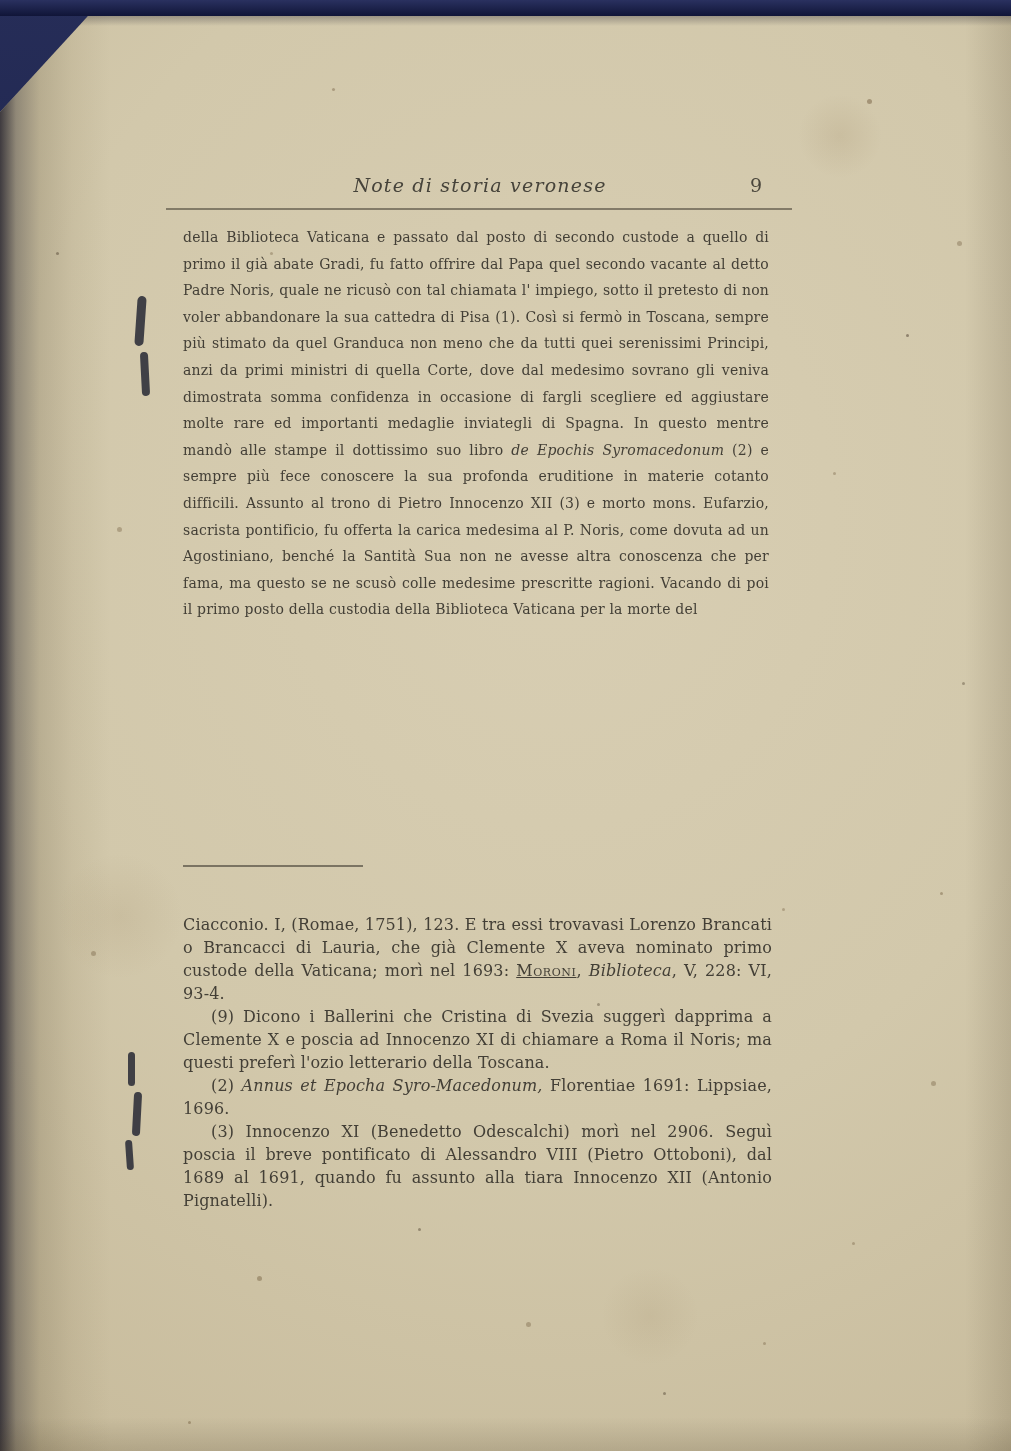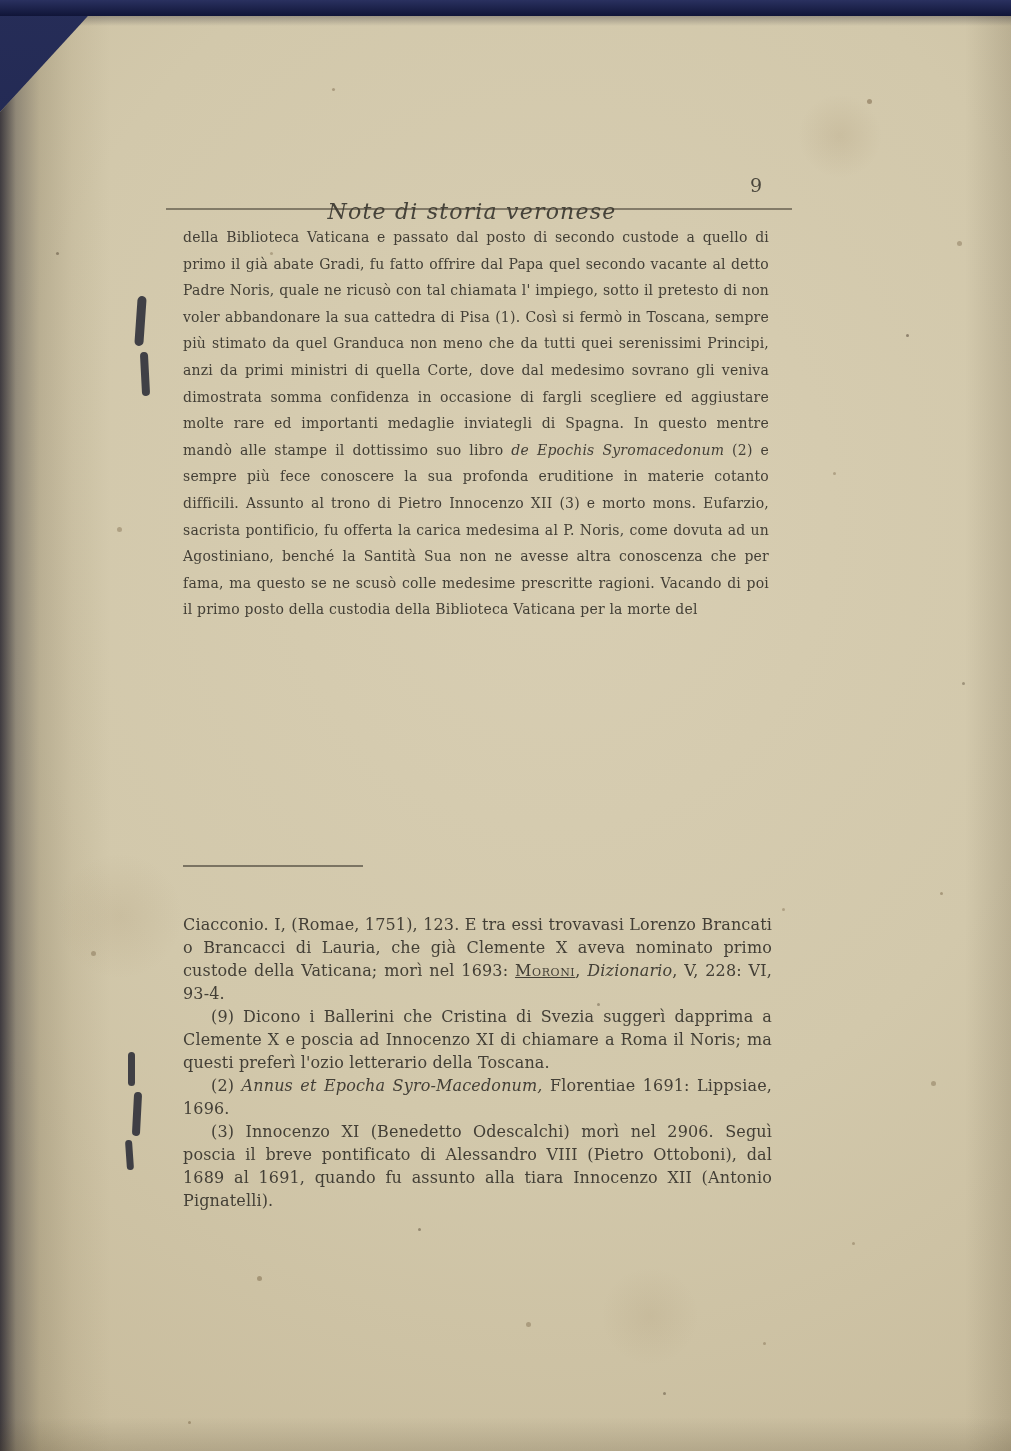--- a/index.html
+++ b/index.html
@@ -52,24 +52,23 @@
       833px 456px 0 0 rgba(90,65,35,.30);
   }
   .ink-marks span{position:absolute;background:#20222f;border-radius:6px;opacity:.82;}
   .ink-marks .m1{left:136px;top:280px;width:9px;height:50px;transform:rotate(4deg);}
   .ink-marks .m2{left:141px;top:336px;width:8px;height:44px;transform:rotate(-3deg);}
   .ink-marks .m3{left:128px;top:1036px;width:7px;height:34px;}
   .ink-marks .m4{left:133px;top:1076px;width:8px;height:44px;transform:rotate(3deg);}
   .ink-marks .m5{left:126px;top:1124px;width:7px;height:30px;transform:rotate(-4deg);}
 
   .header-title{
-    position:absolute;top:158px;left:160px;width:624px;
-    text-align:center;font-style:italic;font-size:22px;letter-spacing:1.2px;
+    position:absolute;top:158px;left:168px;width:624px;
+    text-align:center;font-style:italic;font-size:19px;letter-spacing:1.2px;
     color:#46433a;
-    margin-top:25px;
   }
   .page-number{
     position:absolute;top:158px;left:750px;font-size:19px;color:#4a463c;
   }
   .header-rule{
     position:absolute;top:192px;left:166px;width:626px;height:0;
     border-top:2px solid rgba(64,59,48,.55);
   }
   .body-text{
     position:absolute;top:208px;left:183px;width:586px;margin:0;
@@ -108,21 +107,21 @@
 
     <div class="header-title">Note di storia veronese</div>
     <div class="page-number">9</div>
     <div class="header-rule"></div>
 
     <p class="body-text"><span>della Biblioteca Vaticana e passato dal posto di secondo custode a quello di primo il già abate Gradi, fu fatto offrire dal Papa quel secondo vacante al detto Padre Noris, quale ne ricusò con tal chiamata l' impiego, sotto il pretesto di non voler abbandonare la sua cattedra di Pisa (1). Così si fermò in Toscana, sempre più stimato da quel Granduca non meno che da tutti quei serenissimi Principi, anzi da primi ministri di quella Corte, dove dal medesimo sovrano gli veniva dimostrata somma confidenza in occasione di fargli scegliere ed aggiustare molte rare ed importanti medaglie inviategli di Spagna. In questo mentre mandò alle stampe il dottissimo suo libro </span><span class="italic">de Epochis Syromacedonum</span><span> (2) e sempre più fece conoscere la sua profonda eruditione in materie cotanto difficili. Assunto al trono di Pietro Innocenzo XII (3) e morto mons. Eufarzio, sacrista pontificio, fu offerta la carica medesima al P. Noris, come dovuta ad un Agostiniano, benché la Santità Sua non ne avesse altra conoscenza che per fama, ma questo se ne scusò colle medesime prescritte ragioni. Vacando di poi il primo posto della custodia della Biblioteca Vaticana per la morte del</span></p>
 
     <div class="footnote-rule"></div>
 
     <div class="footnotes">
-      <p><span>Ciacconio. I, (Romae, 1751), 123. E tra essi trovavasi Lorenzo Brancati o Brancacci di Lauria, che già Clemente X aveva nominato primo custode della Vaticana; morì nel 1693: </span><span class="smallcaps">Moroni</span><span>, </span><span class="italic">Dizionario</span><span>, V, 228: VI, 93-4.</span></p>
+      <p><span>Ciacconio. I, (Romae, 1751), 123. E tra essi trovavasi Lorenzo Brancati o Brancacci di Lauria, che già Clemente X aveva nominato primo custode della Vaticana; morì nel 1693: </span><span class="smallcaps">Moroni</span><span>, </span><span class="italic">Biblioteca</span><span>, V, 228: VI, 93-4.</span></p>
 
       <p class="indent">(9) Dicono i Ballerini che Cristina di Svezia suggerì dapprima a Clemente X e poscia ad Innocenzo XI di chiamare a Roma il Noris; ma questi preferì l'ozio letterario della Toscana.</p>
 
       <p class="indent"><span>(2) </span><span class="italic">Annus et Epocha Syro-Macedonum,</span><span> Florentiae 1691: Lippsiae, 1696.</span></p>
 
       <p class="indent">(3) Innocenzo XI (Benedetto Odescalchi) morì nel 2906. Seguì poscia il breve pontificato di Alessandro VIII (Pietro Ottoboni), dal 1689 al 1691, quando fu assunto alla tiara Innocenzo XII (Antonio Pignatelli).</p>
     </div>
   </div>
 </div>
 

